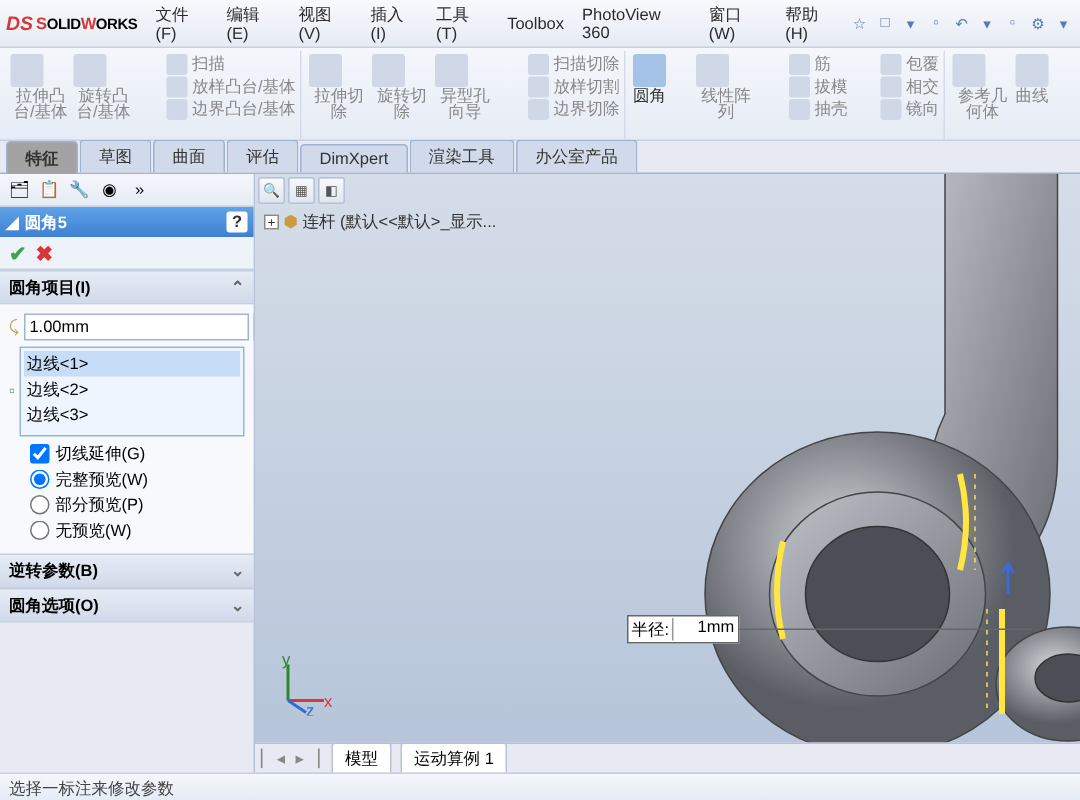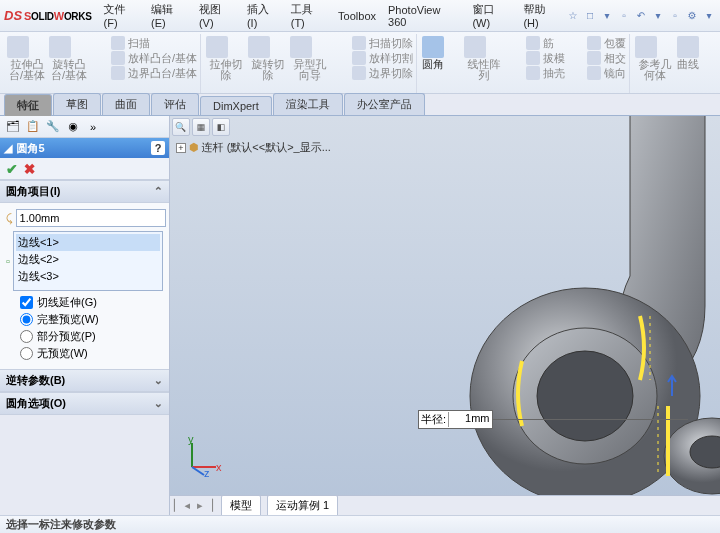--- a/index.html
+++ b/index.html
@@ -62,21 +62,21 @@
 .callout { position: absolute; top: 294px; left: 248px; display: flex; align-items: center; }
 .callout-line { width: 195px; height: 1px; background: #666; }
 .callout-box { border: 1px solid #666; background: #fff; padding: 1px 2px; display: flex; gap: 2px; font-size: 10px; }
 
 .triad { position: absolute; bottom: 38px; left: 12px; width: 40px; height: 40px; }
 
 .docbar { position: absolute; bottom: 0; left: 0; right: 0; height: 20px; background: #e7eaf3; border-top: 1px solid #b8c2d6; display: flex; align-items: center; padding: 0 4px; gap: 6px; }
 .docbar .nav { color: #888; letter-spacing: 2px; }
 .doc-tab { padding: 2px 8px; background: #fff; border: 1px solid #b8c2d6; border-radius: 2px 2px 0 0; }
 
-.statusbar { height: 18px; background: linear-gradient(#f4f7fc,#e6ecf5); border-top: 1px solid #c7d0e0; display: flex; align-items: center; padding: 0 6px; color: #444; font-weight: bold; }
+.statusbar { height: 18px; background: linear-gradient(#f4f7fc,#e6ecf5); border-top: 1px solid #c7d0e0; display: flex; align-items: flex-end; padding: 0 6px; color: #444; }
 
 .part-svg { position: absolute; top: -40px; right: -10px; }
 </style>
 </head>
 <body>
 
 <div class="menubar">
   <div class="logo">
     <span class="logo-ds">DS</span>
     <span class="logo-text"><span class="s">S</span>OLID<span class="s">W</span>ORKS</span>

